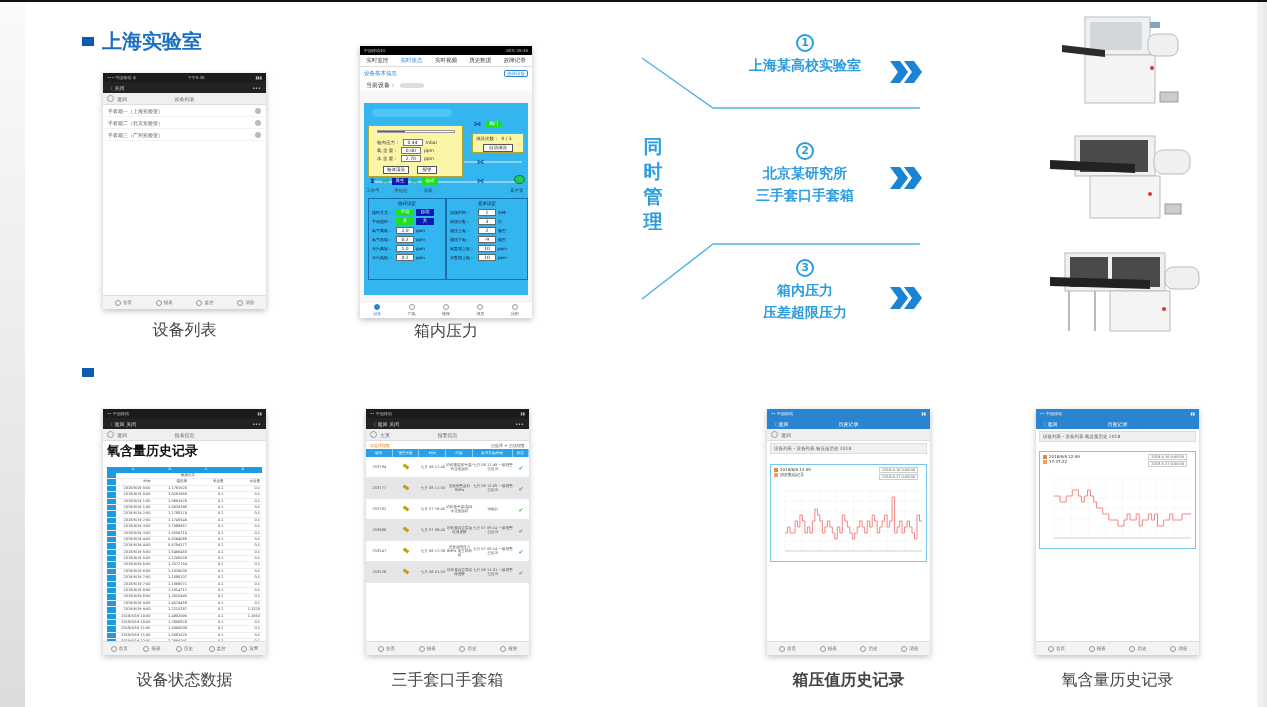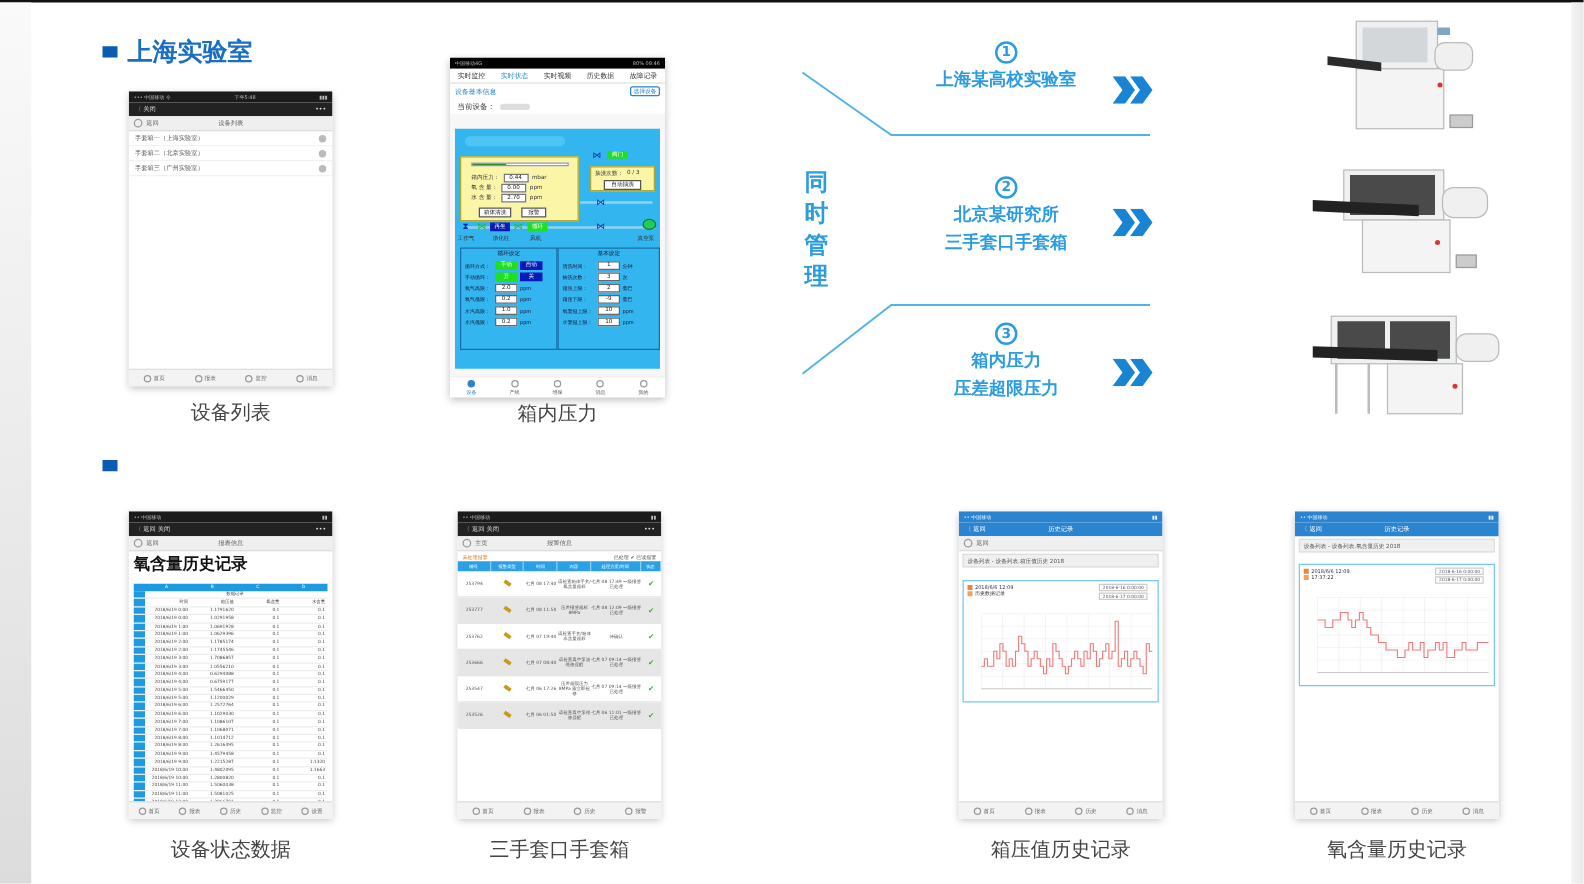--- a/index.html
+++ b/index.html
@@ -792,21 +792,21 @@
     <div class="tab">
         <span class="ico"></span>
         <span>历史</span>
       </div>
     <div class="tab">
         <span class="ico"></span>
         <span>消息</span>
       </div>
   </div>
 </div>
-<div class="caption" style="left:767px; top:670px; width:163px;">箱压值历史记录</div>
+<div class="caption" style="left:767px; top:670px; width:163px;font-weight:bold;">箱压值历史记录</div>
 
 <div class="phone" style="left:1036px; top:409px; width:163px; height:246px;">
   <div class="statusbar blue">
       <span>•• 中国移动</span>
       <span>▮▮</span>
     </div>
   <div class="navbar blue" style="position:relative;">
     <span>〈 返回</span>
     <span style="position:absolute;left:0;right:0;text-align:center;">历史记录</span>
     <span></span>

